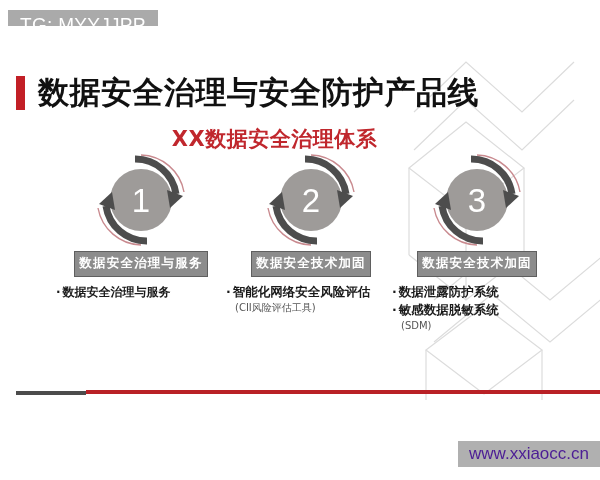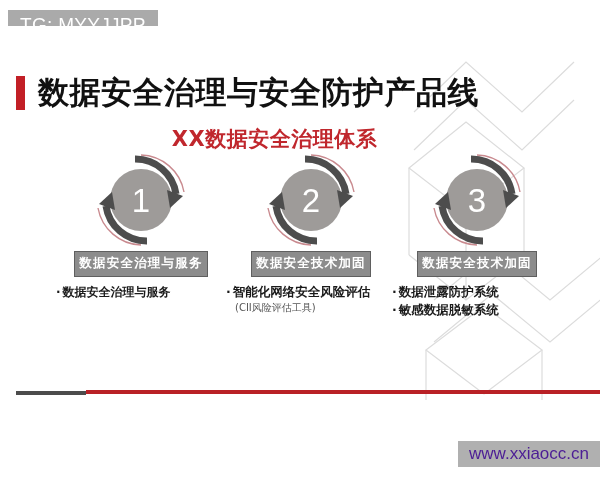--- a/index.html
+++ b/index.html
@@ -192,20 +192,21 @@
       </div>
       <div class="label-holder">
         <div class="col-label">数据安全技术加固</div>
       </div>
       <div class="bullets">
         <div class="bullet-item">
           <div class="bullet-main"><span class="bullet-dot">·</span><span>数据泄露防护系统</span></div>
         </div>
         <div class="bullet-item">
           <div class="bullet-main"><span class="bullet-dot">·</span><span>敏感数据脱敏系统</span></div>
+          <div class="bullet-sub">(SDM)</div>
         </div>
       </div>
     </div>
 
   </div>
 
   <div class="rule-gray"></div>
   <div class="rule-red"></div>
 
   <div class="watermark">www.xxiaocc.cn</div>

